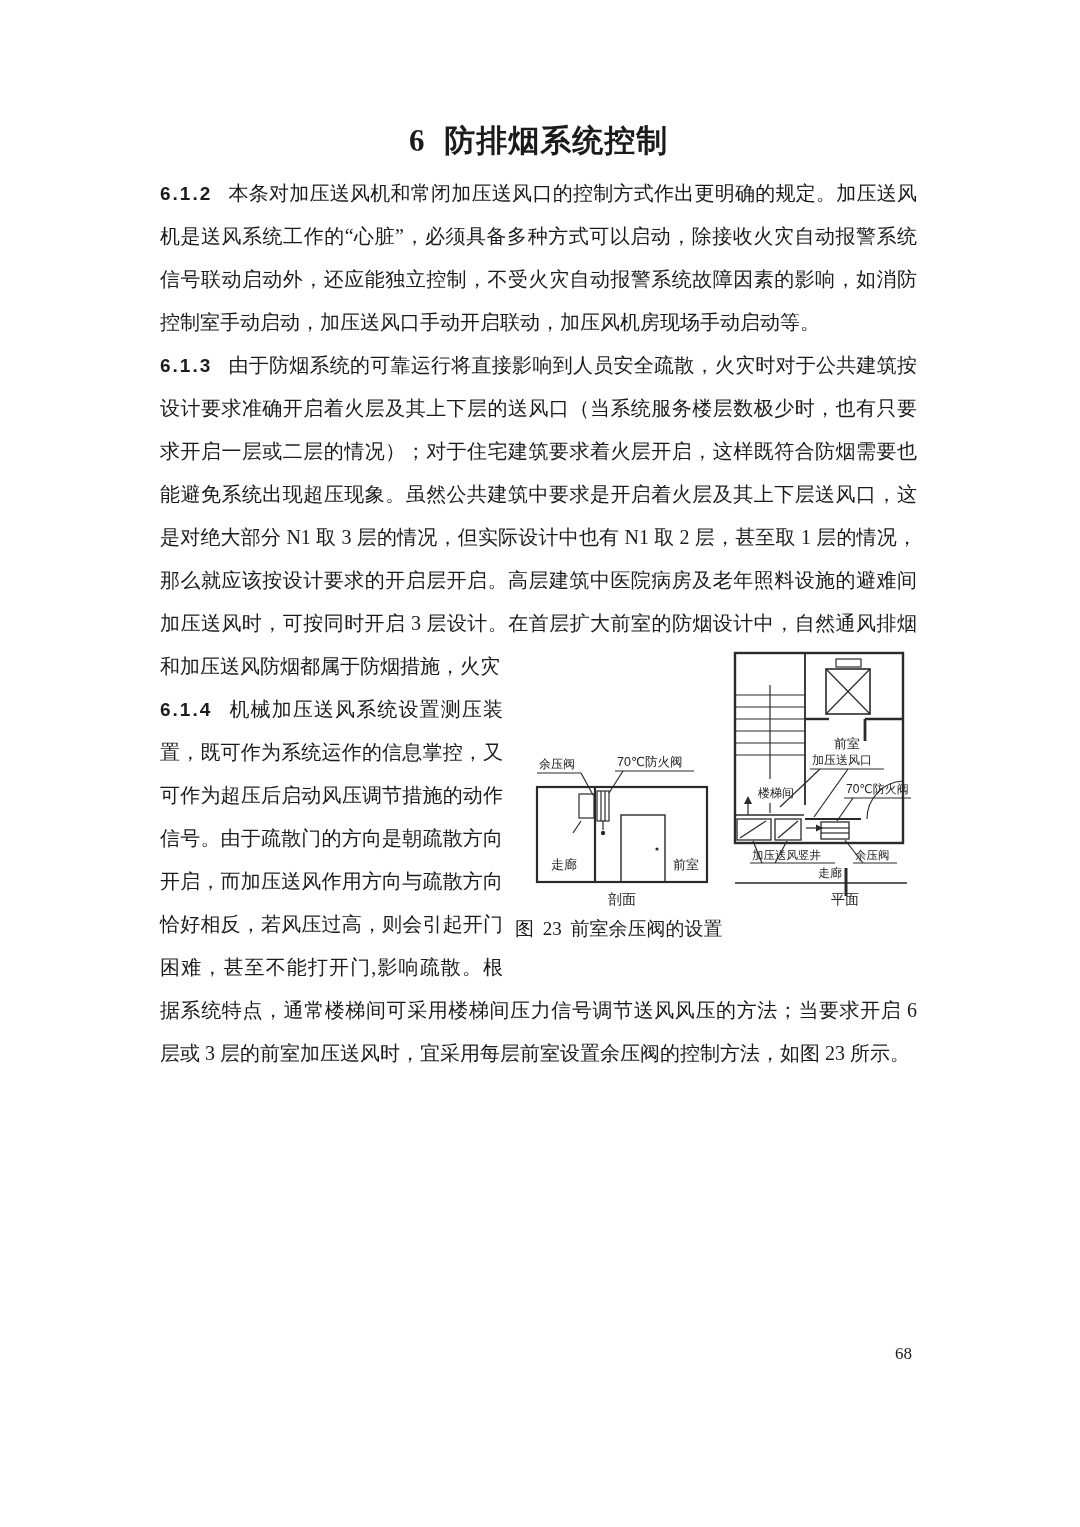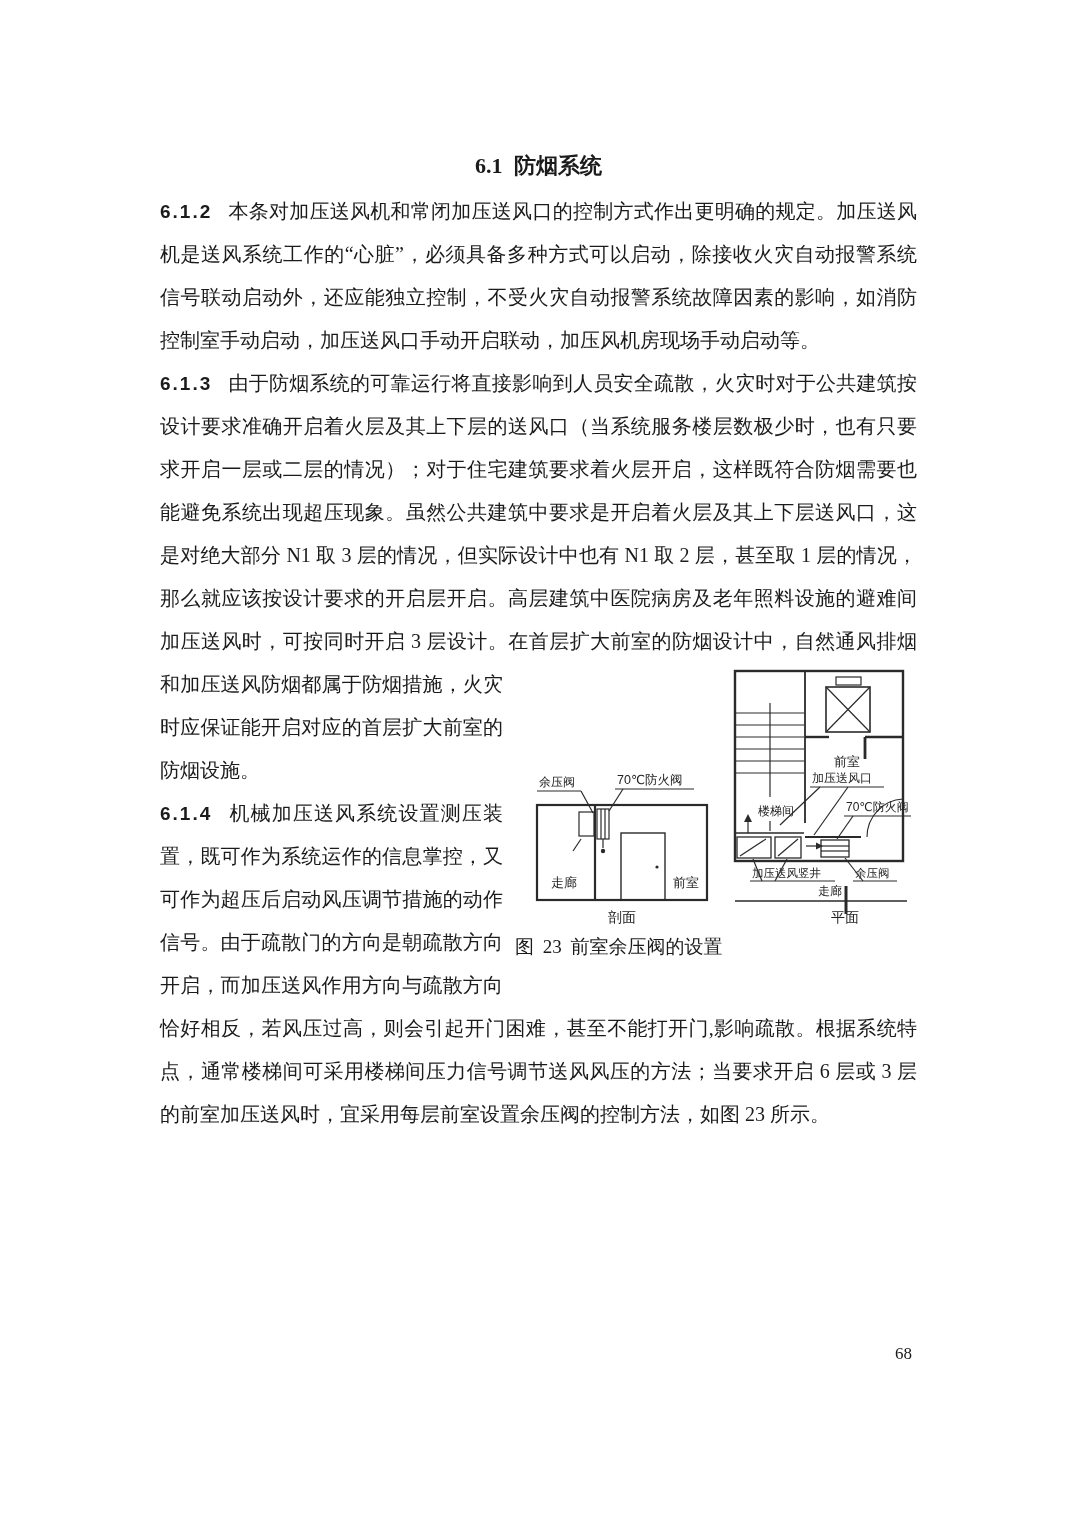--- a/index.html
+++ b/index.html
@@ -73,21 +73,21 @@
     font-size:17px;
     color:#1b1b1b;
   }
 </style>
 </head>
 <body>
 
 <div class="page">
   <div class="content">
 
-    <h2 class="sec-title">6.1 防烟系统</h2>
+    <h1 class="doc-title">6 防排烟系统控制</h1>
 
     <div class="body-text">
 
 
       <p><b class="num">6.1.2</b><span>本条对加压送风机和常闭加压送风口的控制方式作出更明确的规定。加压送风机是送风系统工作的“心脏”，必须具备多种方式可以启动，除接收火灾自动报警系统信号联动启动外，还应能独立控制，不受火灾自动报警系统故障因素的影响，如消防控制室手动启动，加压送风口手动开启联动，加压风机房现场手动启动等。</span></p>
 
       <p><b class="num">6.1.3</b><span>由于防烟系统的可靠运行将直接影响到人员安全疏散，火灾时对于公共建筑按设计要求准确开启着火层及其上下层的送风口（当系统服务楼层数极少时，也有只要求开启一层或二层的情况）；对于住宅建筑要求着火层开启，这样既符合防烟需要也能避免系统出现超压现象。虽然公共建筑中要求是开启着火层及其上下层送风口，这是对绝大部分 N1 取 3 层的情况，但实际设计中也有 N1 取 2 层，甚至取 1 层的情况，那么就应该按设计要求的开启层开启。高层建筑中医院病房及老年照料设施的避难间加压送风时，可按同时开启 3 层设计。在首层扩大前室的防烟设计中，自然通风排烟和加压送风防烟都属于防烟措施，火灾</span><span class="fig-float">
             <svg class="fig-svg" width="402" height="264" viewBox="0 0 402 264" xmlns="http://www.w3.org/2000/svg">
 
         <g stroke="#2a2a2a" fill="none" stroke-width="1.2">
@@ -175,21 +175,21 @@
         <text x="332" y="101" font-size="13" text-anchor="middle">前室</text>
         <text x="297" y="117" font-size="12">加压送风口</text>
         <text x="243" y="150" font-size="12">楼梯间</text>
         <text x="331" y="146" font-size="12">70℃防火阀</text>
         <text x="237" y="212" font-size="11.5">加压送风竖井</text>
         <text x="340" y="212" font-size="11.5">余压阀</text>
         <text x="303" y="230" font-size="12">走廊</text>
         <text x="330" y="257" font-size="14" text-anchor="middle">平面</text>
       </svg>
             <span class="fig-caption">图 23 前室余压阀的设置</span>
-          </span><span>时应保证能开启对应的首层扩大前室的防烟设施。</span></p>
+          </span></p>
 
       <p><b class="num">6.1.4</b><span>机械加压送风系统设置测压装置，既可作为系统运作的信息掌控，又可作为超压后启动风压调节措施的动作信号。由于疏散门的方向是朝疏散方向开启，而加压送风作用方向与疏散方向恰好相反，若风压过高，则会引起开门困难，甚至不能打开门,影响疏散。根据系统特点，通常楼梯间可采用楼梯间压力信号调节送风风压的方法；当要求开启 6 层或 3 层的前室加压送风时，宜采用每层前室设置余压阀的控制方法，如图 23 所示。</span></p>
 
 
     </div>
   </div>
 
   <div class="page-number">68</div>
 </div>
 

